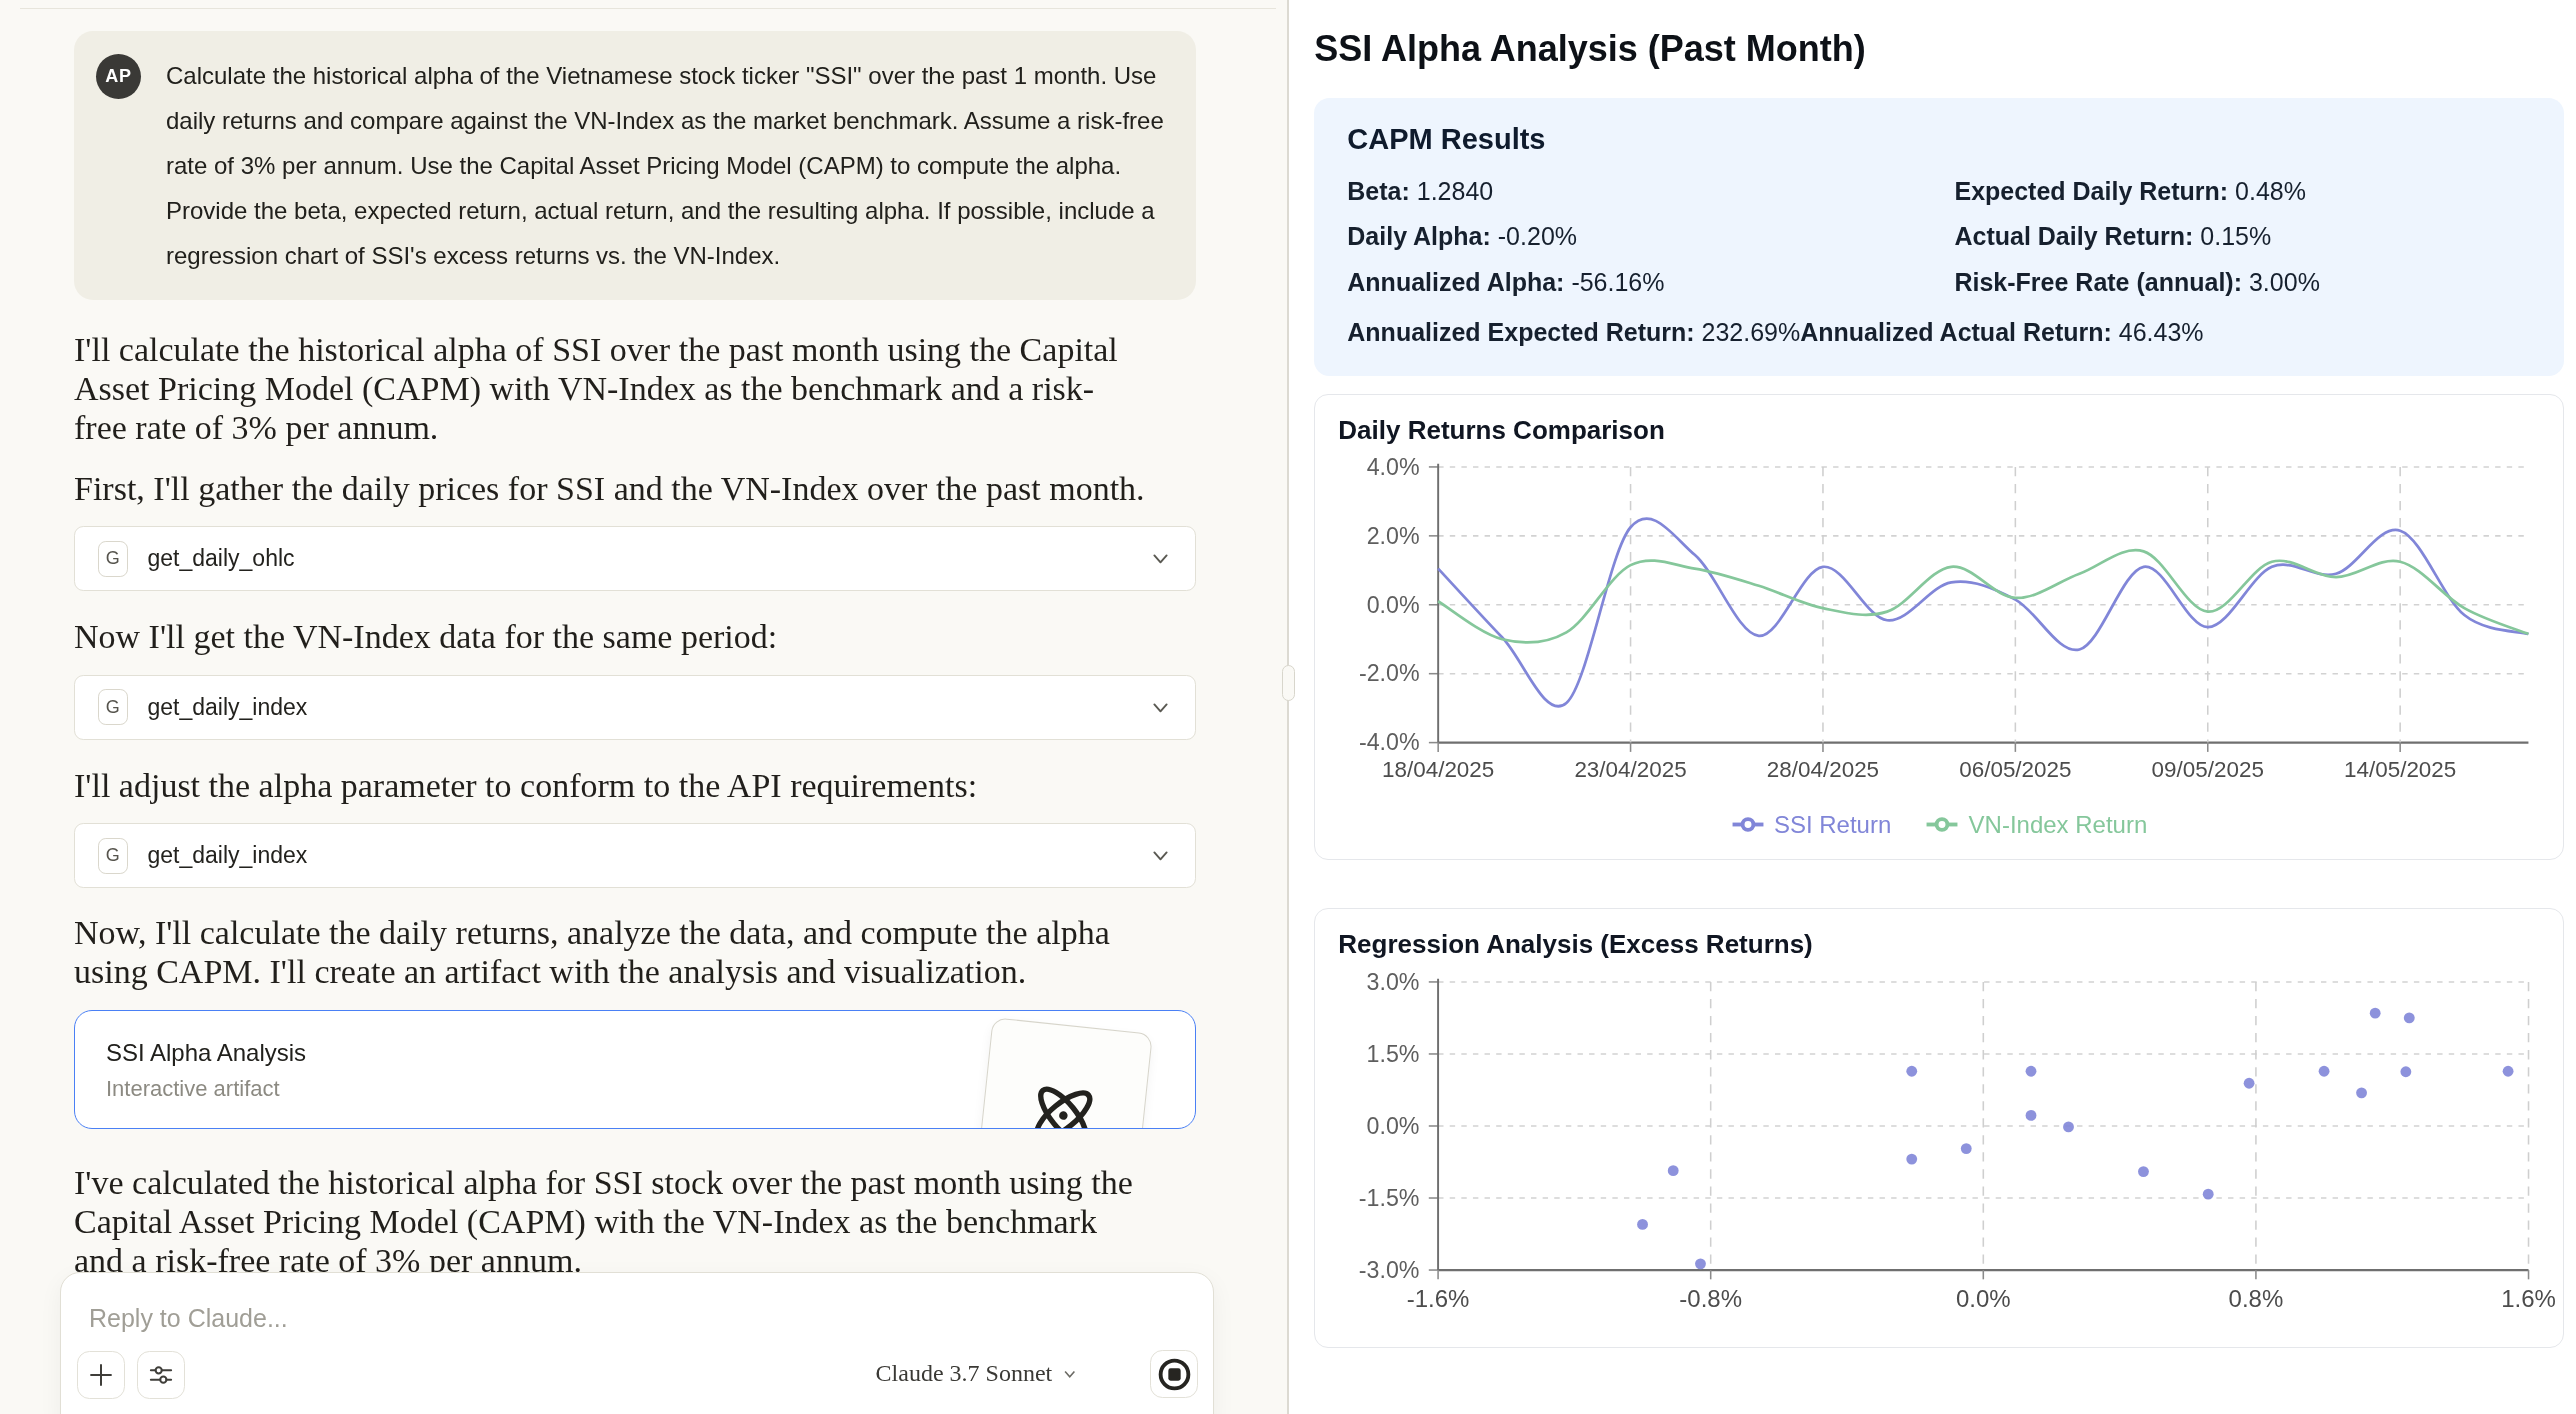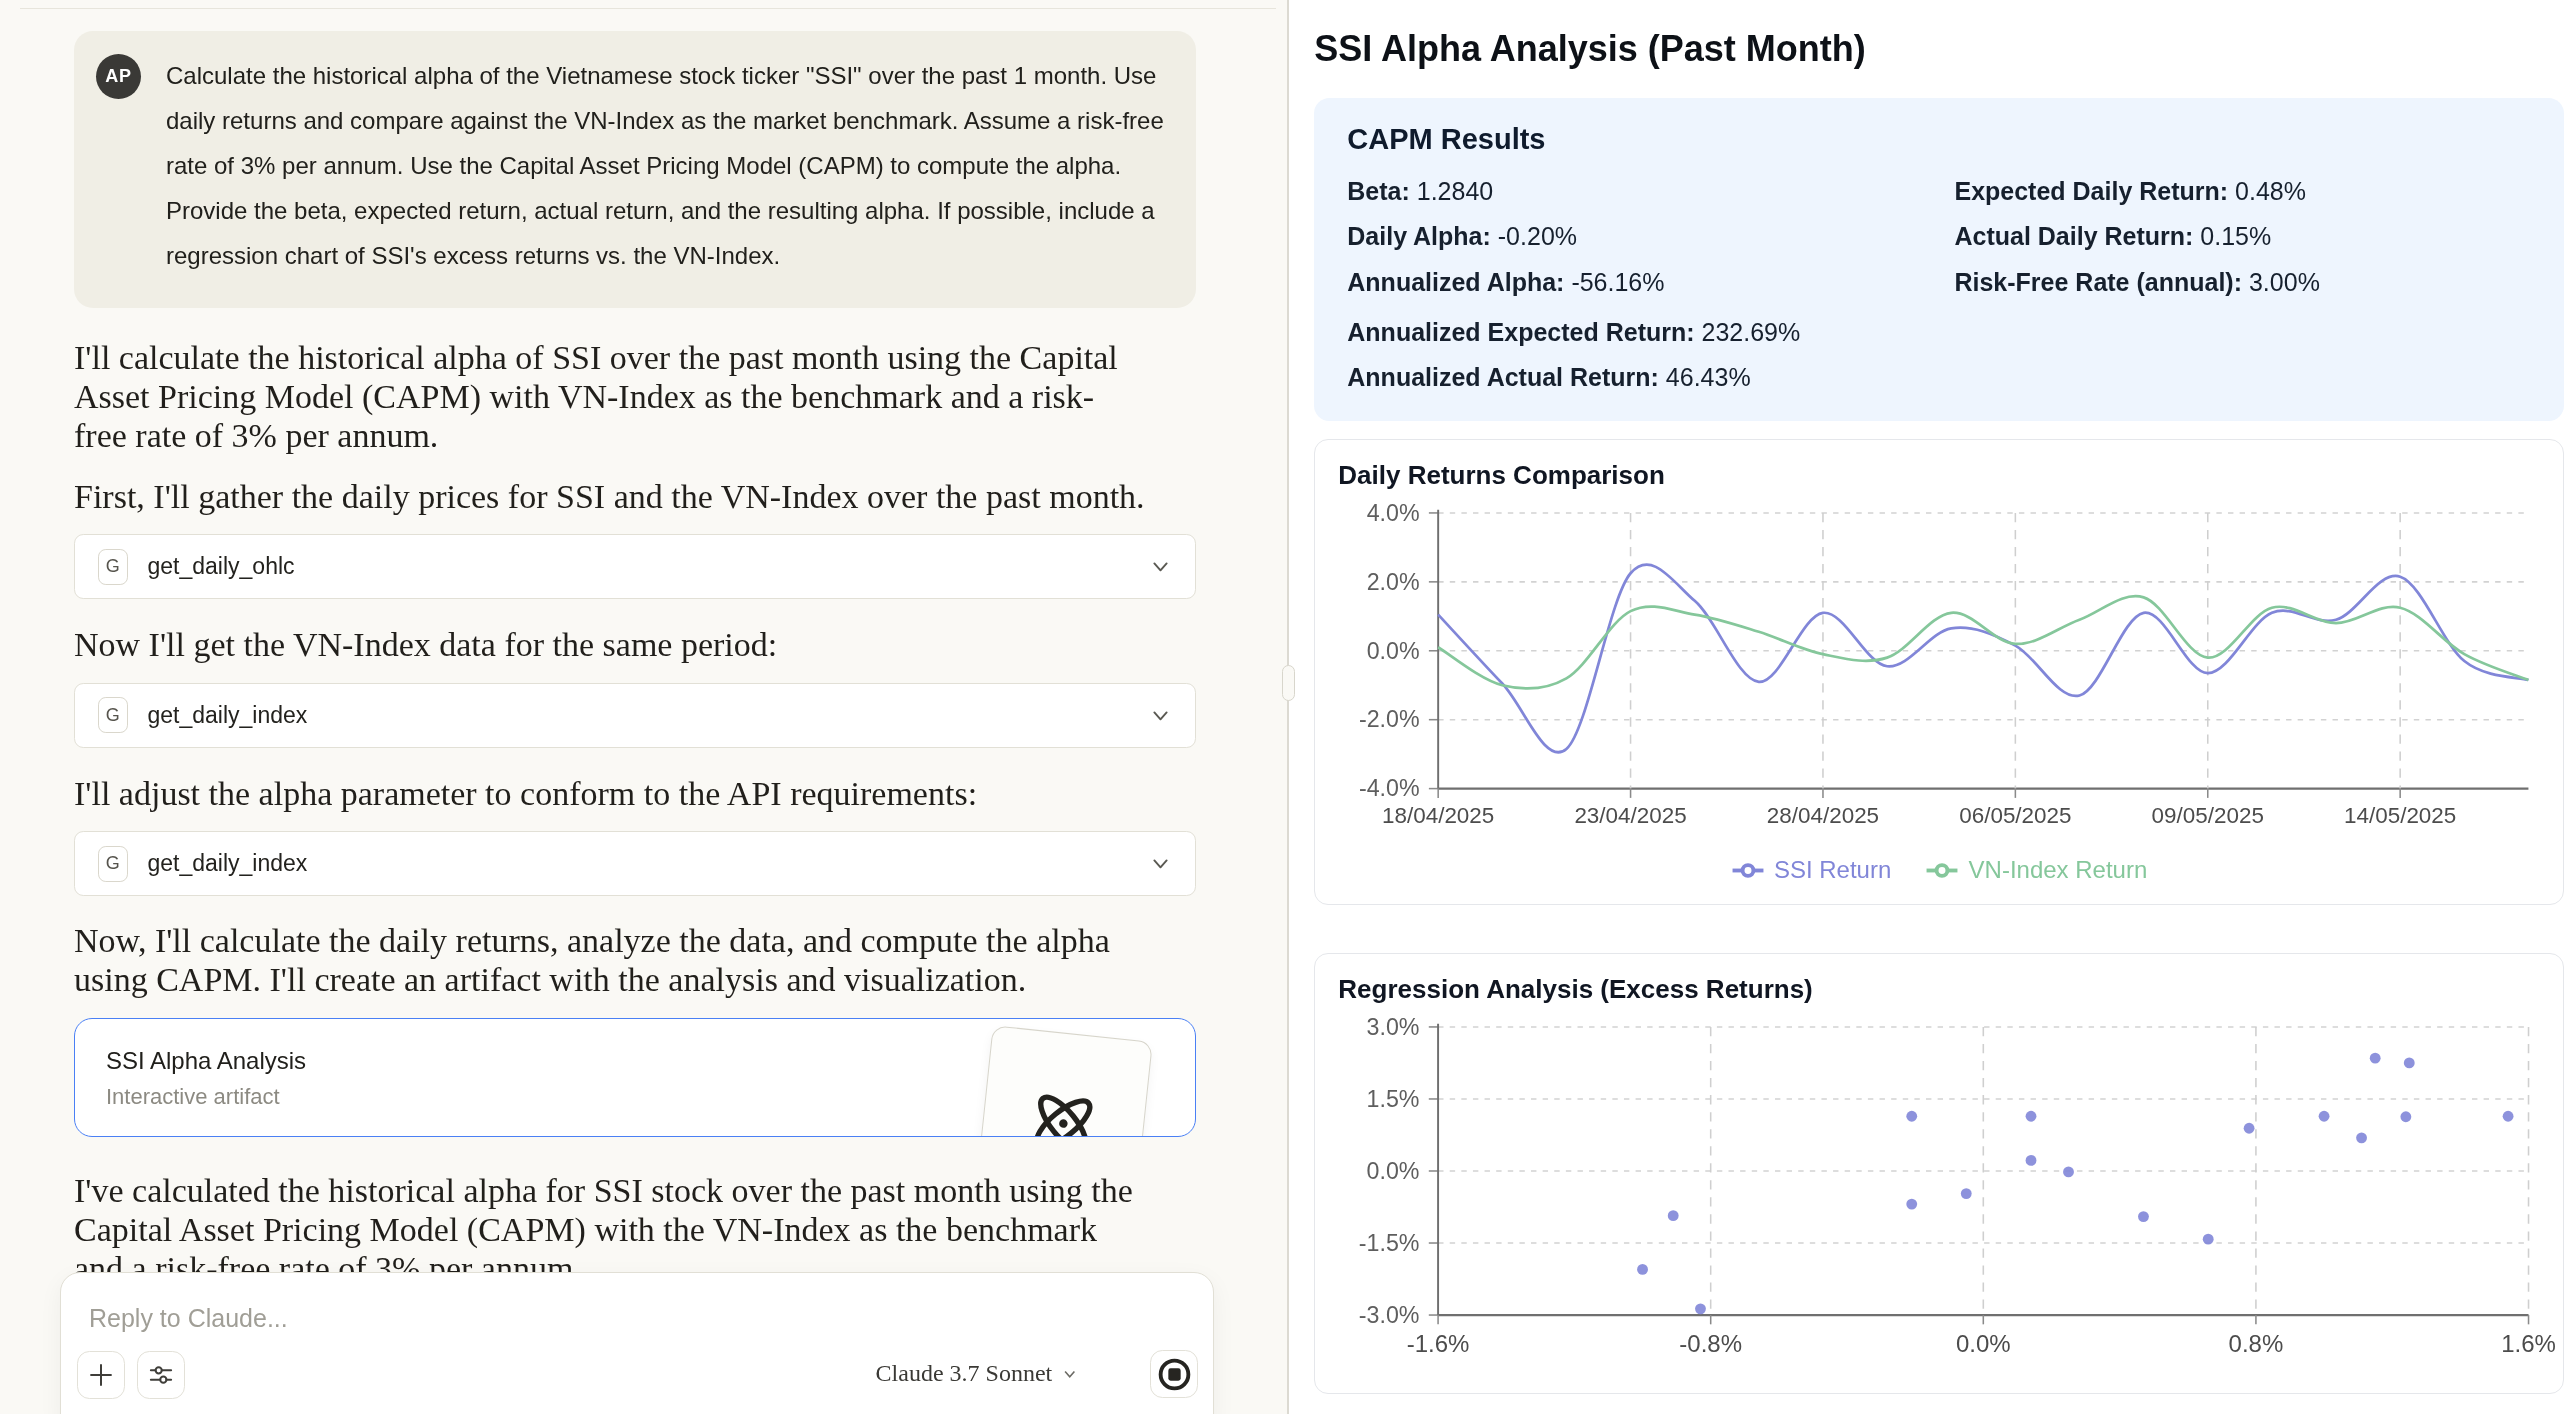--- a/index.html
+++ b/index.html
@@ -6,21 +6,21 @@
   html,body { width:2576px; height:1414px; overflow:hidden; background:#FAF9F5;
               font-family:"Liberation Sans", sans-serif; }
   .app { position:relative; display:flex; width:2576px; height:1414px; }
 
   
   .chat-panel { position:relative; width:1287px; height:100%; background:#FAF9F5; overflow:hidden; }
   .chat-topline { position:absolute; left:20px; top:7.8px; width:1256px; height:1.6px; background:#E7E5DC; }
   .chat-col { position:absolute; left:74px; top:0; width:1122px; }
 
   .user-bubble { margin-top:31px; position:relative; background:#F0EEE5; border-radius:19px;
-                 padding:22px 31px 30px 92px; min-height:218px; }
+                 padding:22px 31px 22px 92px; min-height:218px; }
   .avatar { position:absolute; left:22px; top:23px; width:45px; height:45px; border-radius:50%;
             background:#3A3936; color:#FFFFFF; font-size:18px; font-weight:bold; letter-spacing:0.8px;
             display:flex; align-items:center; justify-content:center; }
   .user-text { font-size:24px; line-height:45px; color:#21201C; }
 
   .serif-p { font-family:"Liberation Serif", serif; font-size:34px; line-height:39px; color:#211F1B; }
   .p1 { margin-top:29.5px; max-width:1062px; }
   .p2 { margin-top:22px; }
   .p3 { margin-top:26px; }
   .p4 { margin-top:26px; }
@@ -63,21 +63,21 @@
 
   
   .artifact-panel { flex:1; height:100%; background:#FFFFFF; padding:28px 12.4px 0 25px; overflow:hidden; }
   .panel-title { font-size:36px; font-weight:bold; color:#0D1117; letter-spacing:0; }
 
   .capm-box { margin-top:28px; background:#EEF5FE; border-radius:15.5px; padding:25px 33px 26px 33px; }
   .capm-h2 { font-size:29px; font-weight:bold; color:#0F1B2D; }
   .capm-grid { margin-top:17px; display:grid; grid-template-columns:1fr 1fr; column-gap:31px; row-gap:9.3px; }
   .capm-row { font-size:25px; line-height:36px; color:#16202E; }
   .capm-row b { font-weight:bold; }
-  .capm-bottom { margin-top:14px; display:flex; flex-direction:column; row-gap:9.3px; }
+  .capm-bottom { margin-top:14px; display:flex; flex-direction:row; row-gap:9.3px; }
 
   .chart-card { border:1.6px solid #E5E7EB; border-radius:14px; background:#FFFFFF; padding:20px 23px 15.5px 23px; }
   .card1 { margin-top:18px; }
   .card2 { margin-top:48px; }
   .chart-title { font-size:26px; font-weight:600; color:#101622; }
   .chart-svg { display:block; margin-top:7.8px; }
   .chart-svg text { font-family:"Liberation Sans", sans-serif; }
 
   .legend-row { display:flex; justify-content:center; align-items:center; gap:34px; margin-top:3.1px; height:37px; }
   .legend-item { display:flex; align-items:center; gap:9.3px; font-size:24px; cursor:pointer; }

